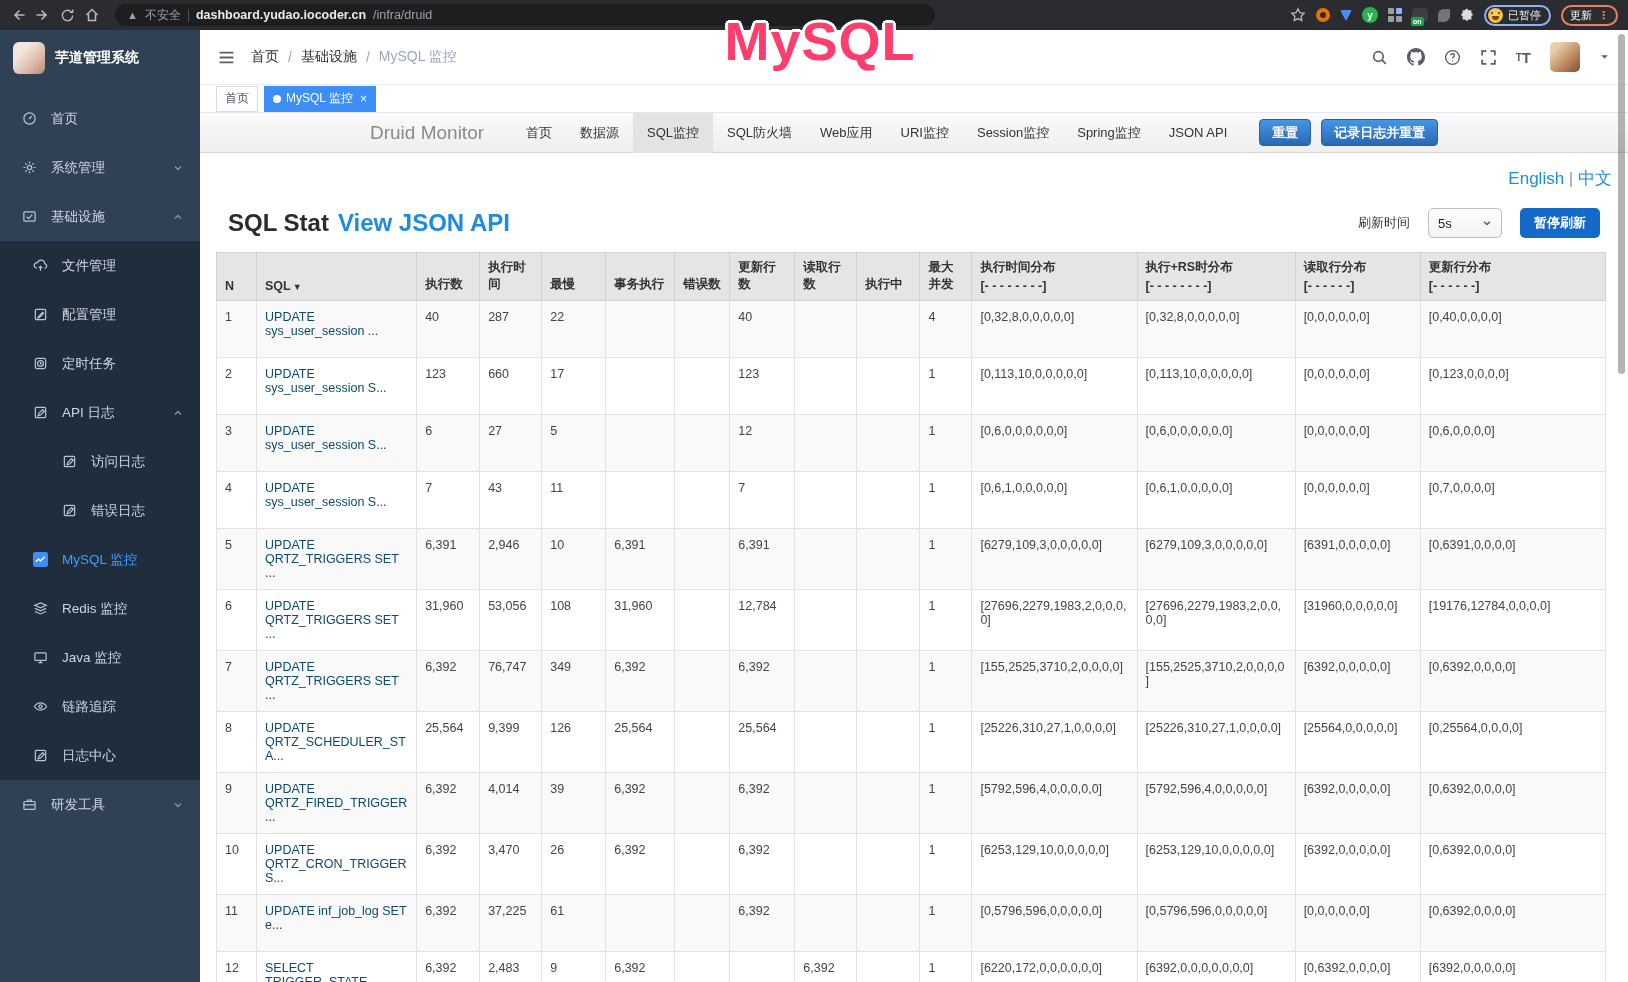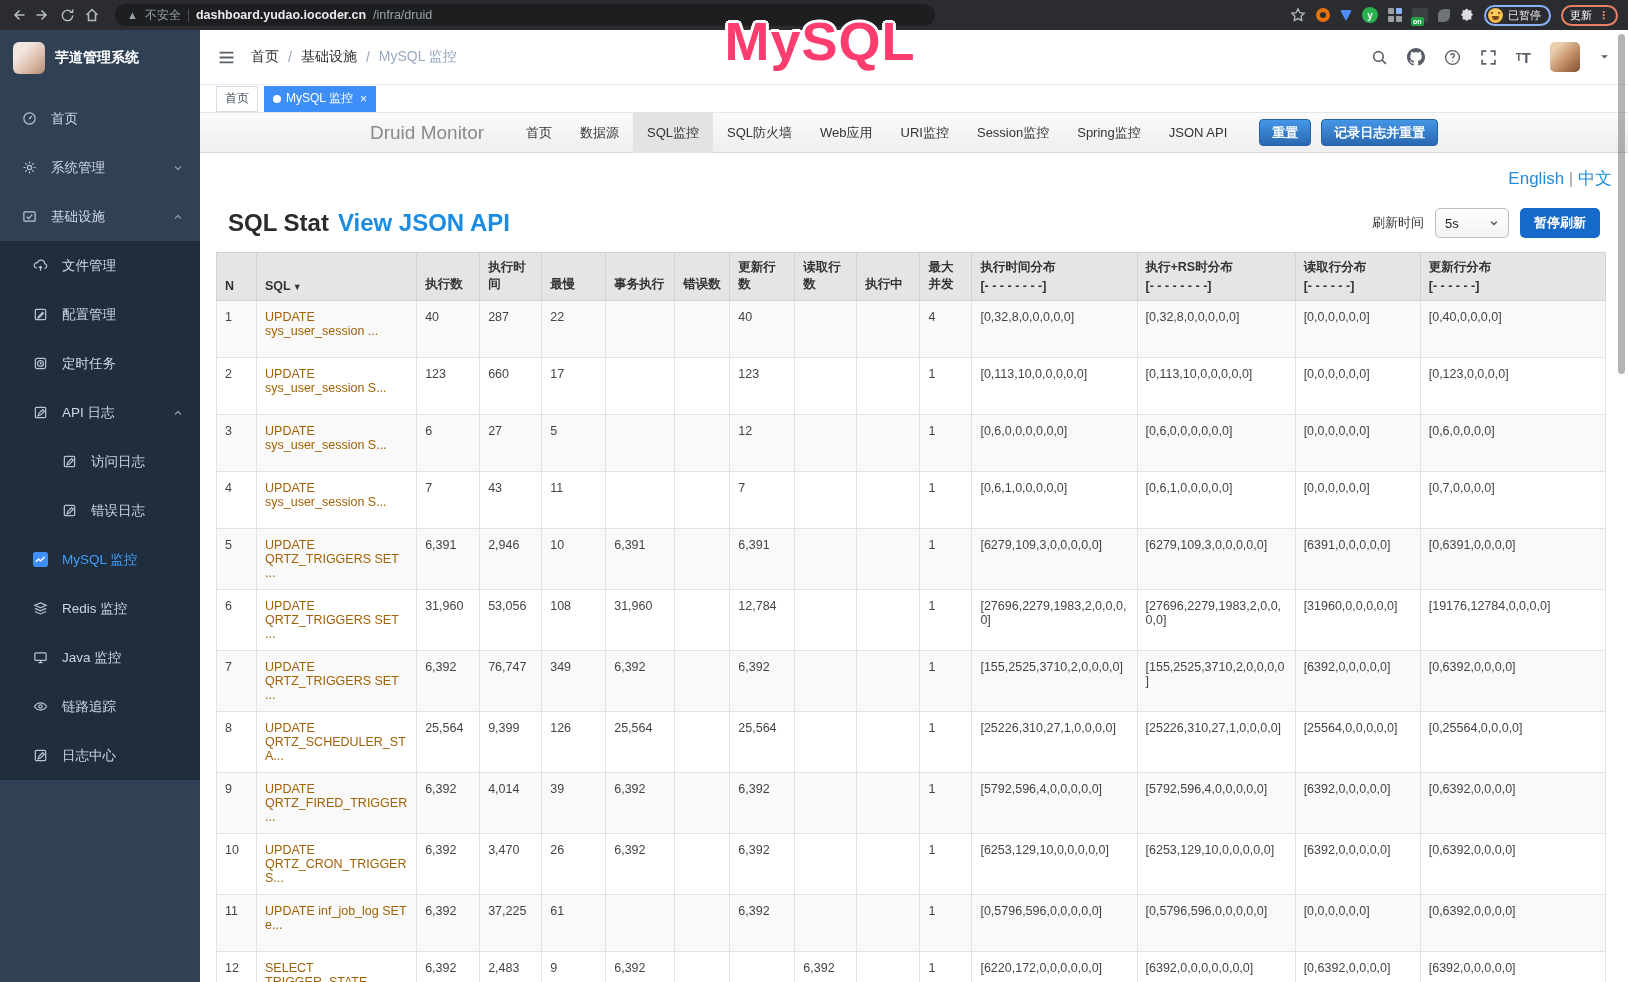--- a/index.html
+++ b/index.html
@@ -89,33 +89,33 @@
   .druid-buttons { display:flex; gap:10px; margin-left:18px; }
   .btn-druid { background:linear-gradient(#4496e7,#2a68b0); border:1px solid #27619f; color:#fff; font-size:13px; font-weight:700; height:27px; padding:0 12px; border-radius:4px; cursor:pointer; }
 
   .content { flex:1; padding:0 16px; position:relative; overflow:hidden; }
   .lang-row { text-align:right; font-size:17px; margin-top:14px; }
   .lang-link { color:#1d8ce0; text-decoration:none; cursor:pointer; }
   .lang-sep { color:#999; }
   .page-head { display:flex; align-items:center; margin:18px 12px 14px; }
   .page-title { font-size:24px; font-weight:700; color:#2b2b2b; }
   .head-link { font-size:24px; font-weight:700; color:#1d8ce0; margin-left:9px; text-decoration:none; cursor:pointer; }
-  .refresh { margin-left:auto; display:flex; align-items:center; gap:11px; font-size:13px; color:#333; }
+  .refresh { margin-left:auto; display:flex; align-items:center; gap:18px; font-size:13px; color:#333; }
   .select { width:74px; height:30px; border:1px solid #bdbdbd; border-radius:5px; background:linear-gradient(#fff,#f3f3f3); display:flex; align-items:center; justify-content:space-between; padding:0 9px; font-size:13px; color:#222; cursor:pointer; }
   .select .sel-caret { color:#555; display:flex; }
   .btn-pause { height:30px; background:#1569c9; border:none; border-radius:5px; color:#fff; font-size:13px; font-weight:700; padding:0 14px; cursor:pointer; }
 
   table { width:1390px; border-collapse:collapse; table-layout:fixed; }
   th { background:#e5e5e5; border:1px solid #d2d2d2; padding:6px 8px 7px; font-size:12.5px; font-weight:700; color:#333; text-align:left; vertical-align:bottom; }
   .th-sub { margin-top:3px; white-space:nowrap; }
   .sort { margin-left:2px; font-size:9px; }
   tbody tr { height:57px; }
   td { border:1px solid #e2e2e2; padding:9px 8px; font-size:12.5px; color:#444; vertical-align:top; overflow:hidden; word-wrap:break-word; }
   tbody tr:nth-child(odd) td { background:#f9f9f9; }
-  a.sql { color:#a16207; text-decoration:none; cursor:pointer; }
+  a.sql { color:#0c4a6e; text-decoration:none; cursor:pointer; }
 
   .scroll-thumb { position:absolute; right:3px; top:34px; width:7px; height:340px; background:#777; opacity:.55; border-radius:4px; z-index:60; }
 </style>
 </head>
 <body>
 
 <div class="screen">
 
   <div class="browser-bar">
     <span class="bi">
@@ -326,20 +326,34 @@
           </div>
           <div class="menu-item lvl2 in-sub">
             <span class="mi-icon">
               <svg width="15" height="15" viewBox="0 0 16 16" fill="none" stroke="currentColor" stroke-width="1.3">
                 <rect x="2.5" y="2.5" width="11" height="11" rx="1.2"></rect>
                 <path d="M5.4 11.6l.9-2.7 4-4 1.8 1.8-4 4z"></path>
               </svg>
             </span>
             <span class="mi-label">日志中心</span>
           </div>
+          <div class="menu-item lvl1">
+            <span class="mi-icon">
+              <svg width="15" height="15" viewBox="0 0 16 16" fill="none" stroke="currentColor" stroke-width="1.3">
+                <rect x="2" y="4.8" width="12" height="8.5" rx="1"></rect>
+                <path d="M6 4.8V3.2h4v1.6M2 8.4h12"></path>
+              </svg>
+            </span>
+            <span class="mi-label">研发工具</span>
+            <span class="mi-chev down">
+              <svg width="12" height="12" viewBox="0 0 16 16" fill="none" stroke="currentColor" stroke-width="1.8">
+                <path d="M4 6l4 4 4-4"></path>
+              </svg>
+            </span>
+          </div>
         </div>
     </div>
 
     <div class="main">
       <div class="navbar">
         <span class="hamburger">
             <svg width="17" height="17" viewBox="0 0 16 16" fill="none" stroke="currentColor" stroke-width="1.7">
               <path d="M1.5 3.5h13M1.5 8h13M1.5 12.5h13"></path>
             </svg>
           </span>

